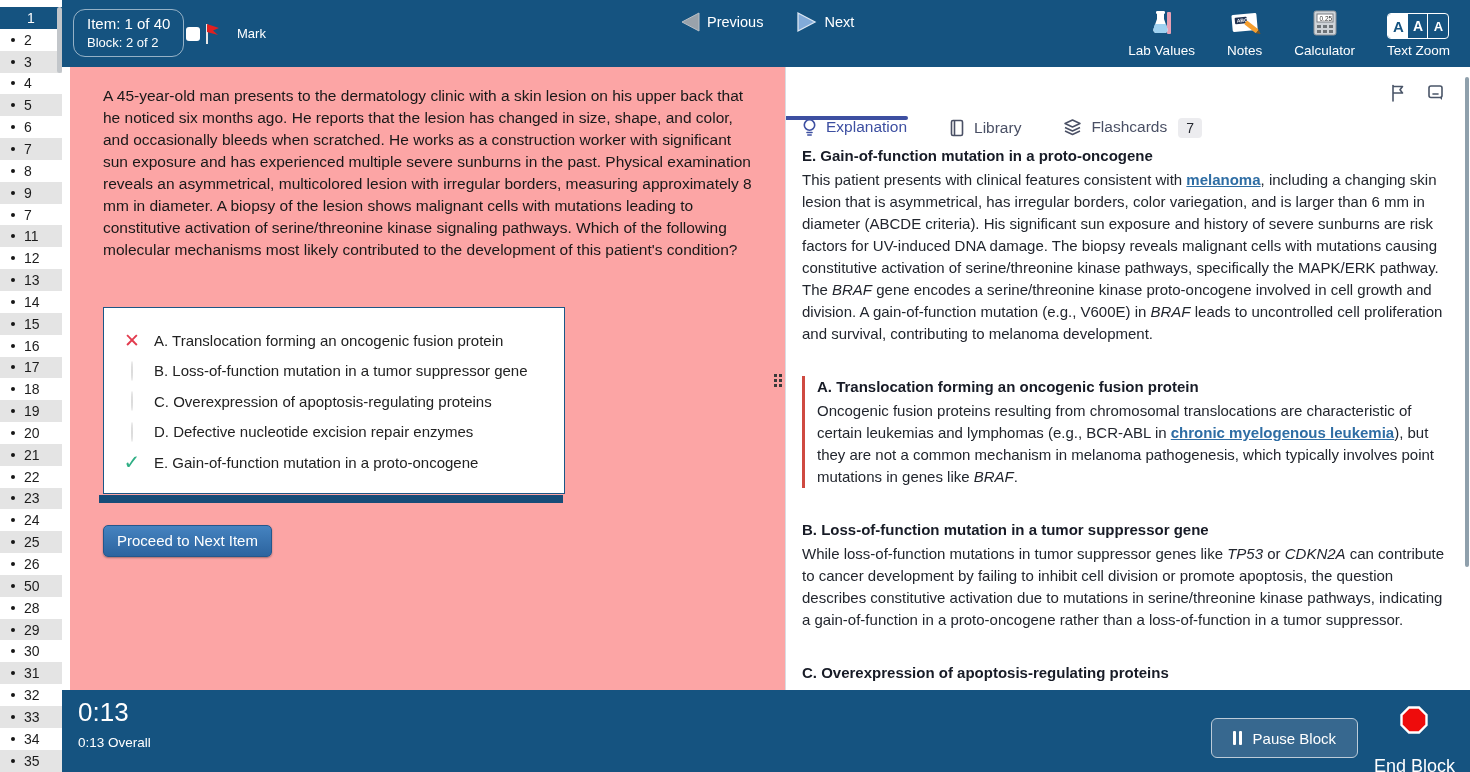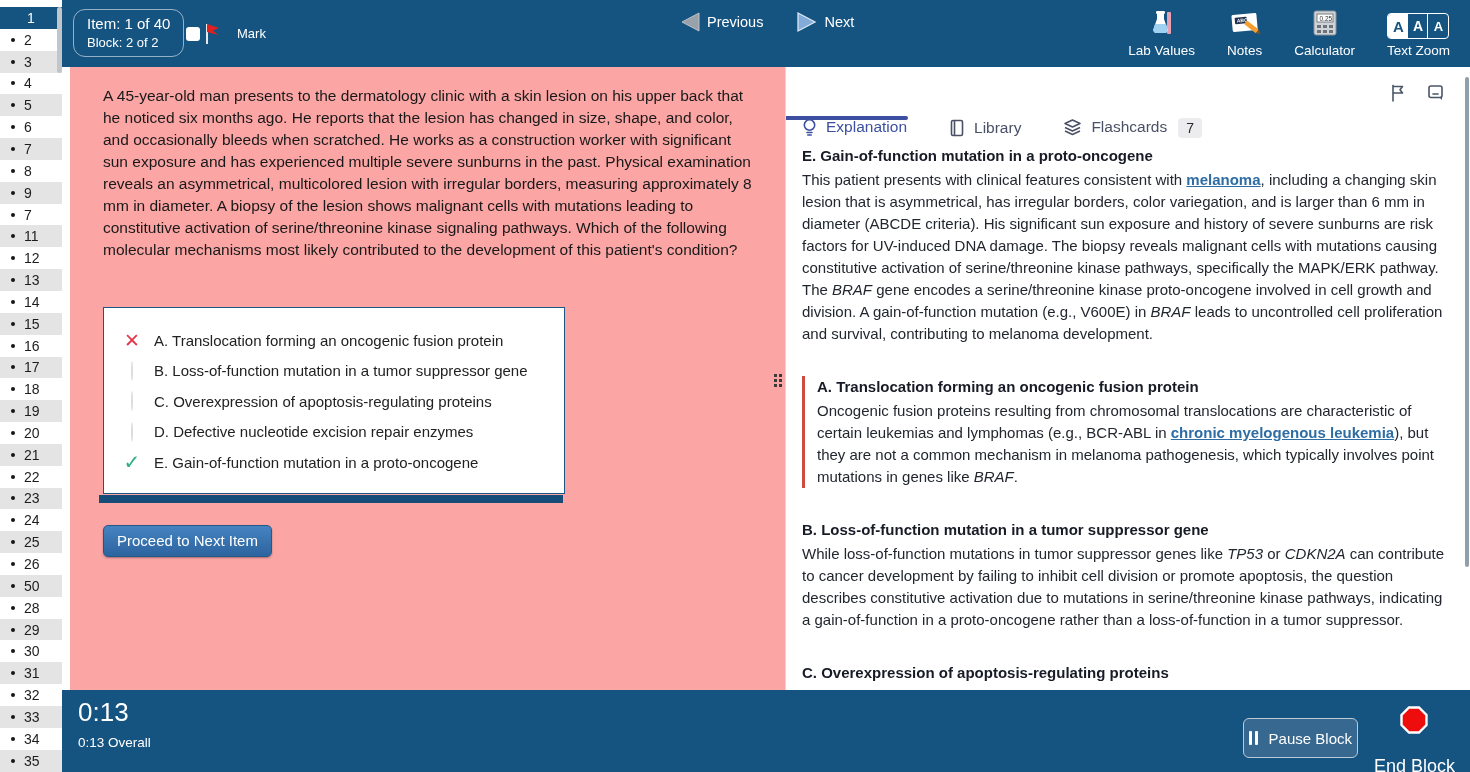--- a/index.html
+++ b/index.html
@@ -77,21 +77,21 @@
   .exp-heading { font-weight:bold; color:#171b26; margin-bottom:2px; }
   .exp-para { margin-bottom:31px; }
   .exp-section.flagged { border-left:3px solid #cf4a41; padding-left:12px; }
   .exp-link { color:#2e6da4; text-decoration:underline; font-weight:bold; }
   .exp-scroll-thumb { position:absolute; right:1px; top:10px; width:4px; height:490px; background:#8fa0ac; border-radius:2px; }
 
   
   .bottombar { position:absolute; left:62px; top:690px; width:1408px; height:82px; background:#155380; color:#fff; z-index:5; }
   .timer { position:absolute; left:16px; top:7px; font-size:26px; }
   .overall { position:absolute; left:16px; top:45px; font-size:13.5px; }
-  .pause-btn { position:absolute; right:112px; top:28px; height:40px; padding:0 5px; background:#37688f;
+  .pause-btn { position:absolute; right:112px; top:28px; height:40px; padding:0 21px; background:#37688f;
                border:1px solid #bccbd8; border-radius:6px; color:#fff; font-size:15px; display:flex;
                align-items:center; gap:11px; cursor:pointer; font-family:"Liberation Sans", sans-serif; }
   .pause-icon { display:flex; gap:3px; }
   .pause-icon span { width:3px; height:14px; background:#fff; border-radius:1px; }
   .end-block { position:absolute; right:15px; top:15px; display:flex; flex-direction:column; align-items:center;
                gap:21px; font-size:18px; cursor:pointer; }
 </style>
 </head>
 <body>
 

